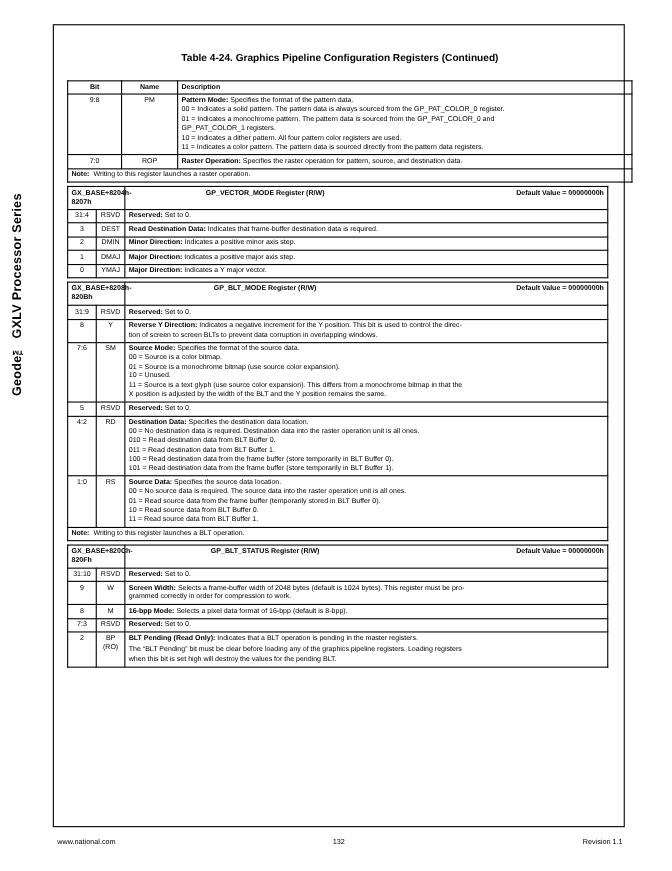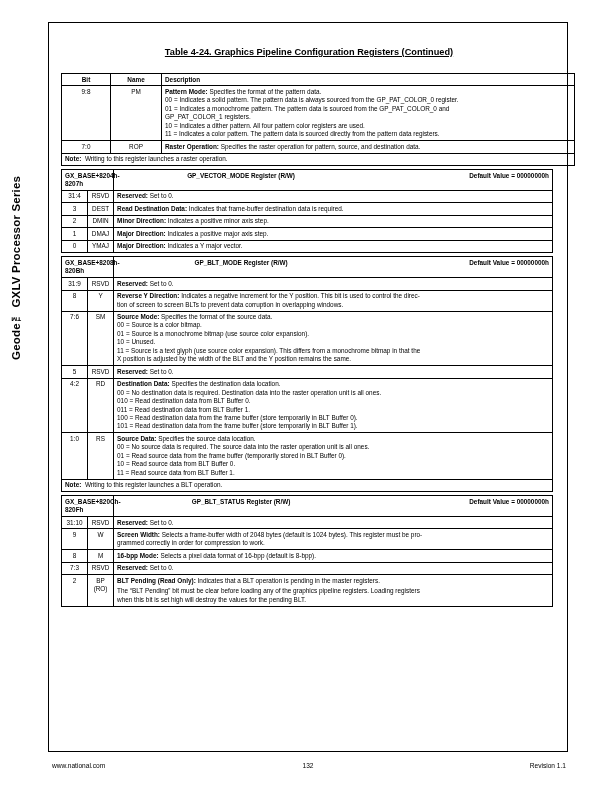--- a/index.html
+++ b/index.html
@@ -63,21 +63,20 @@
   }
   h1.section-title .cont {
     font-size: 9.5px;
     font-weight: bold;
   }
   .table-caption {
     text-align: center;
     font-size: 9.2px;
     font-weight: bold;
     margin: 14px 0 16px 0;
-    text-decoration: underline;
   }
   table.reg {
     border-collapse: collapse;
     width: 492px;
     margin-left: 3px;
     table-layout: fixed;
   }
   table.reg td {
     border: 0.8px solid #000000;
     font-size: 6.4px;

